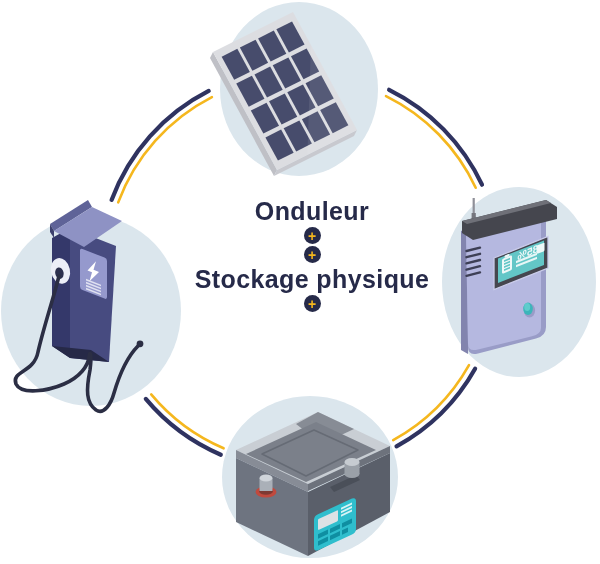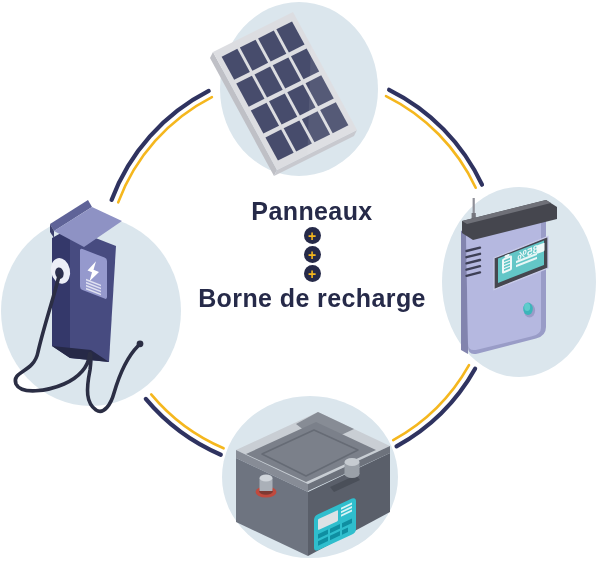--- a/index.html
+++ b/index.html
@@ -191,26 +191,26 @@
         <ellipse cx="60.5" cy="271" rx="9.5" ry="13" fill="#eceef7"></ellipse>
         <ellipse cx="59" cy="273" rx="4.2" ry="5.8" fill="#2c2f4e"></ellipse>
       </g>
 
       <path d="M 59,276 C 53,300 44,326 38,352 C 34,373 11,371 16,384 C 21,395 48,391 64,384 C 80,377 88,366 89,357 C 90,349 92,355 90,370 C 86,390 86,403 96,410 C 104,415 111,404 114,393 C 119,376 126,358 138,346" fill="none" stroke="#2b2e44" stroke-width="3.6" stroke-linecap="round"></path>
       <circle cx="140" cy="343.8" r="3.4" fill="#2b2e44"></circle>
     </g>
   </svg>
 
   <div class="center-text">
-    <div class="c-label">Panneaux</div>
+    <div class="c-label">Onduleur</div>
     <div class="plus">
         <span>+</span>
       </div>
     <div class="plus">
         <span>+</span>
       </div>
+    <div class="c-label">Stockage physique</div>
     <div class="plus">
         <span>+</span>
       </div>
-    <div class="c-label">Borne de recharge</div>
   </div>
 
 </div>
 
 </body></html>

